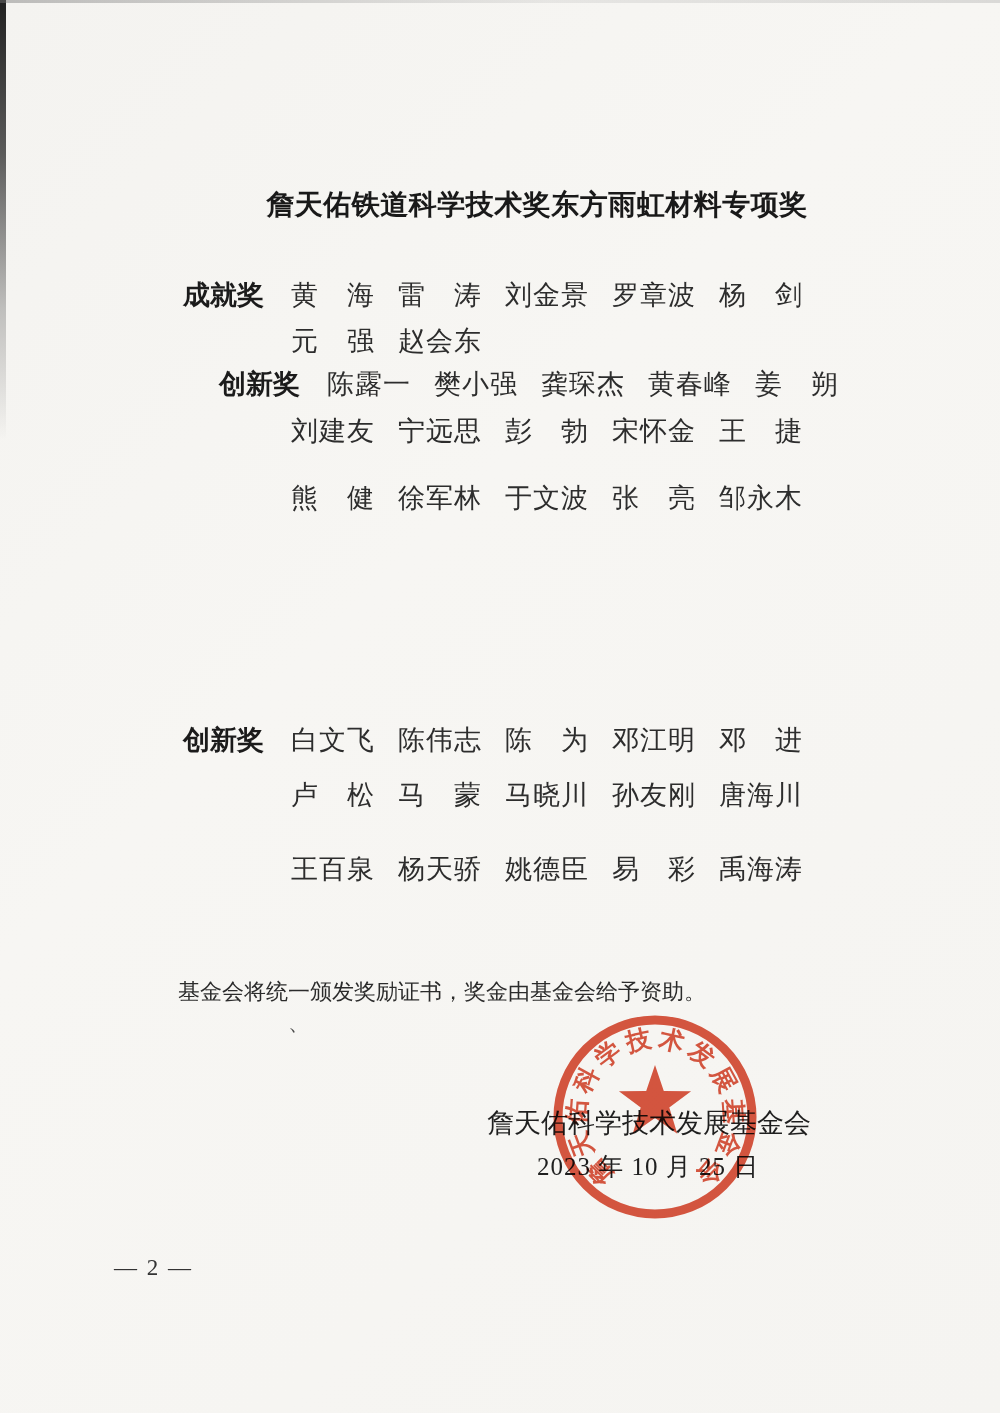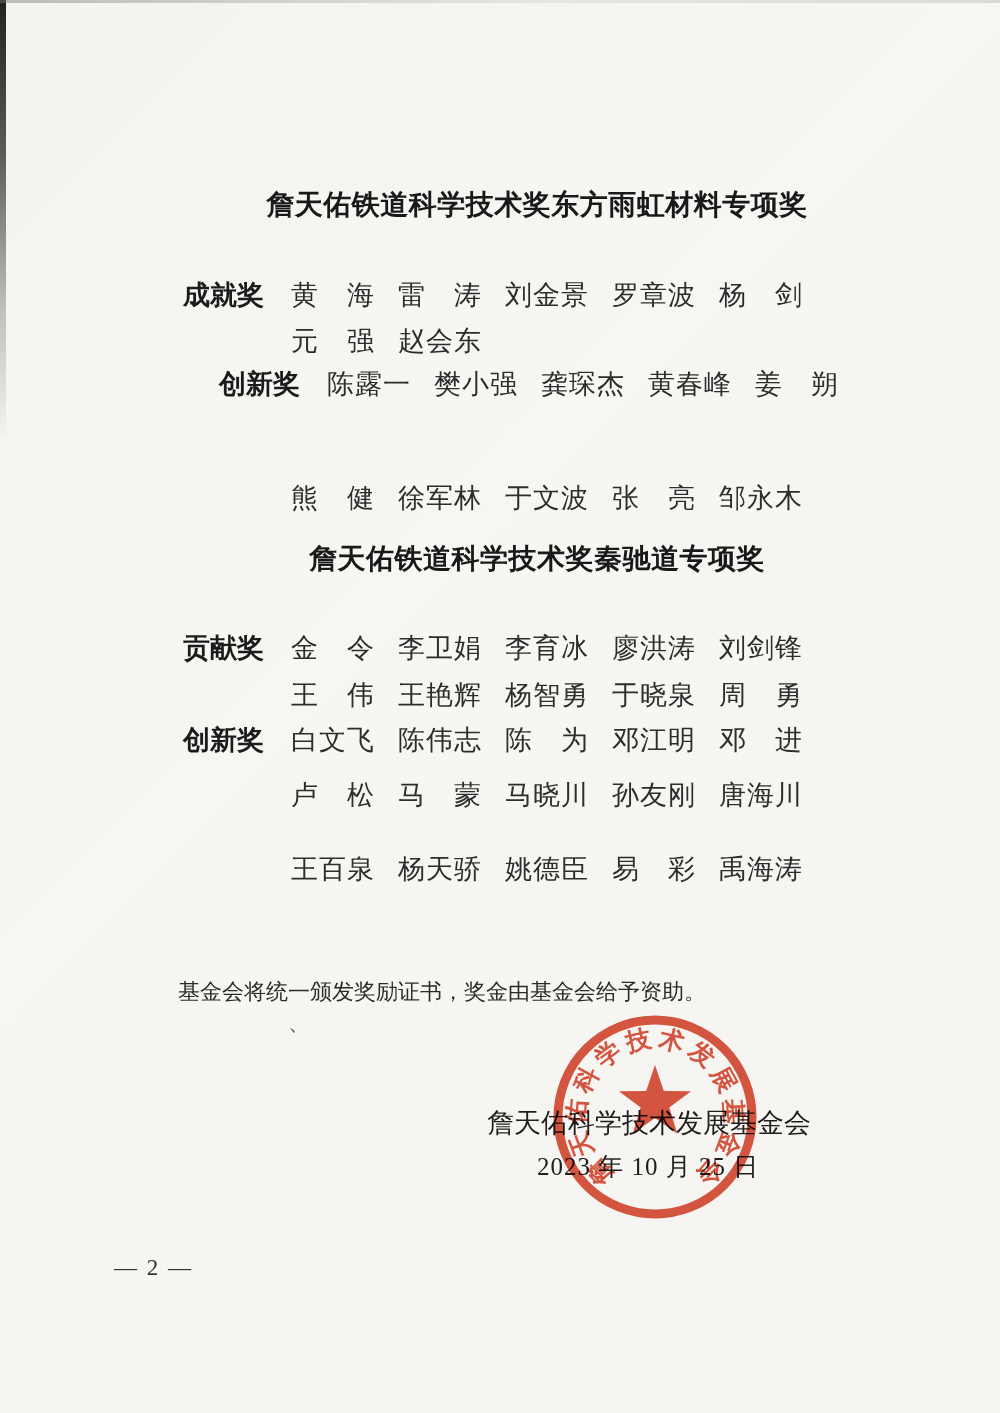--- a/index.html
+++ b/index.html
@@ -113,20 +113,18 @@
         <text x="110" y="40" text-anchor="middle" font-size="25" font-weight="bold" font-family="&quot;Liberation Sans&quot;, sans-serif" fill="#d84a32" transform="rotate(61.363636363636374 110 110)">展</text>
         <text x="110" y="40" text-anchor="middle" font-size="25" font-weight="bold" font-family="&quot;Liberation Sans&quot;, sans-serif" fill="#d84a32" transform="rotate(85.90909090909093 110 110)">基</text>
         <text x="110" y="40" text-anchor="middle" font-size="25" font-weight="bold" font-family="&quot;Liberation Sans&quot;, sans-serif" fill="#d84a32" transform="rotate(110.45454545454547 110 110)">金</text>
         <text x="110" y="40" text-anchor="middle" font-size="25" font-weight="bold" font-family="&quot;Liberation Sans&quot;, sans-serif" fill="#d84a32" transform="rotate(135 110 110)">会</text>
       </g>
   </svg>
 <div class="doc-title" style="top: 186px; text-align: center;">詹天佑铁道科学技术奖东方雨虹材料专项奖</div>
     <div class="award-row" style="top: 277px;"><span class="award-label">成就奖</span><span class="name">黄　海</span><span class="name">雷　涛</span><span class="name">刘金景</span><span class="name">罗章波</span><span class="name">杨　剑</span></div>
     <div class="award-row" style="top: 323px;"><span class="award-label"></span><span class="name">元　强</span><span class="name">赵会东</span></div>
     <div class="award-row" style="top: 366px; margin-left: 36px;"><span class="award-label">创新奖</span><span class="name">陈露一</span><span class="name">樊小强</span><span class="name">龚琛杰</span><span class="name">黄春峰</span><span class="name">姜　朔</span></div>
+    <div class="award-row" style="top: 413px;"><span class="award-label"></span><span class="name">刘建友</span><span class="name">宁远思</span><span class="name">彭　勃</span><span class="name">宋怀金</span><span class="name">王　捷</span></div>
     <div class="award-row" style="top: 480px;"><span class="award-label"></span><span class="name">熊　健</span><span class="name">徐军林</span><span class="name">于文波</span><span class="name">张　亮</span><span class="name">邹永木</span></div>
-    <div class="doc-title" style="top: 540px;">詹天佑铁道科学技术奖秦驰道专项奖</div>
-    <div class="award-row" style="top: 630px;"><span class="award-label">贡献奖</span><span class="name">金　令</span><span class="name">李卫娟</span><span class="name">李育冰</span><span class="name">廖洪涛</span><span class="name">刘剑锋</span></div>
-    <div class="award-row" style="top: 677px;"><span class="award-label"></span><span class="name">王　伟</span><span class="name">王艳辉</span><span class="name">杨智勇</span><span class="name">于晓泉</span><span class="name">周　勇</span></div>
     <div class="award-row" style="top: 722px;"><span class="award-label">创新奖</span><span class="name">白文飞</span><span class="name">陈伟志</span><span class="name">陈　为</span><span class="name">邓江明</span><span class="name">邓　进</span></div>
     <div class="award-row" style="top: 777px;"><span class="award-label"></span><span class="name">卢　松</span><span class="name">马　蒙</span><span class="name">马晓川</span><span class="name">孙友刚</span><span class="name">唐海川</span></div>
     <div class="award-row" style="top: 851px;"><span class="award-label"></span><span class="name">王百泉</span><span class="name">杨天骄</span><span class="name">姚德臣</span><span class="name">易　彩</span><span class="name">禹海涛</span></div>
   </div>
 
 </body></html>

